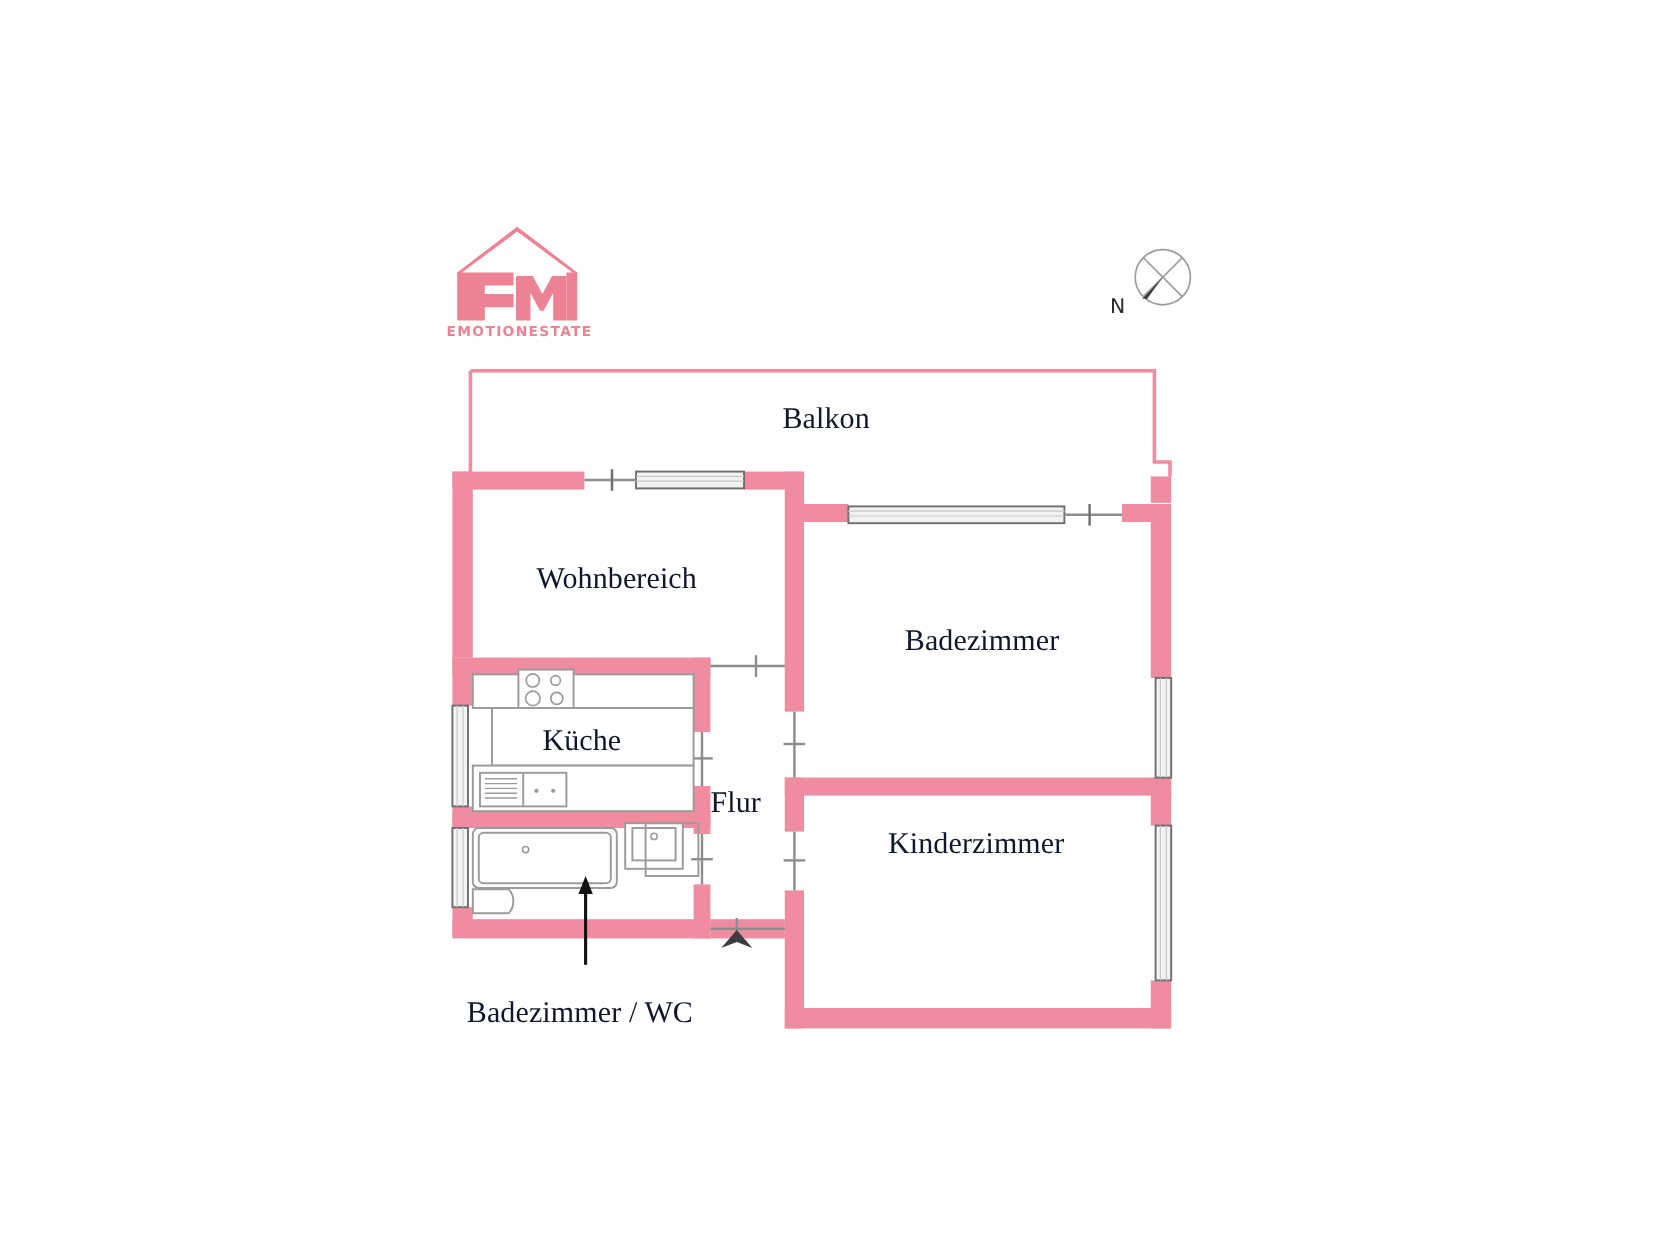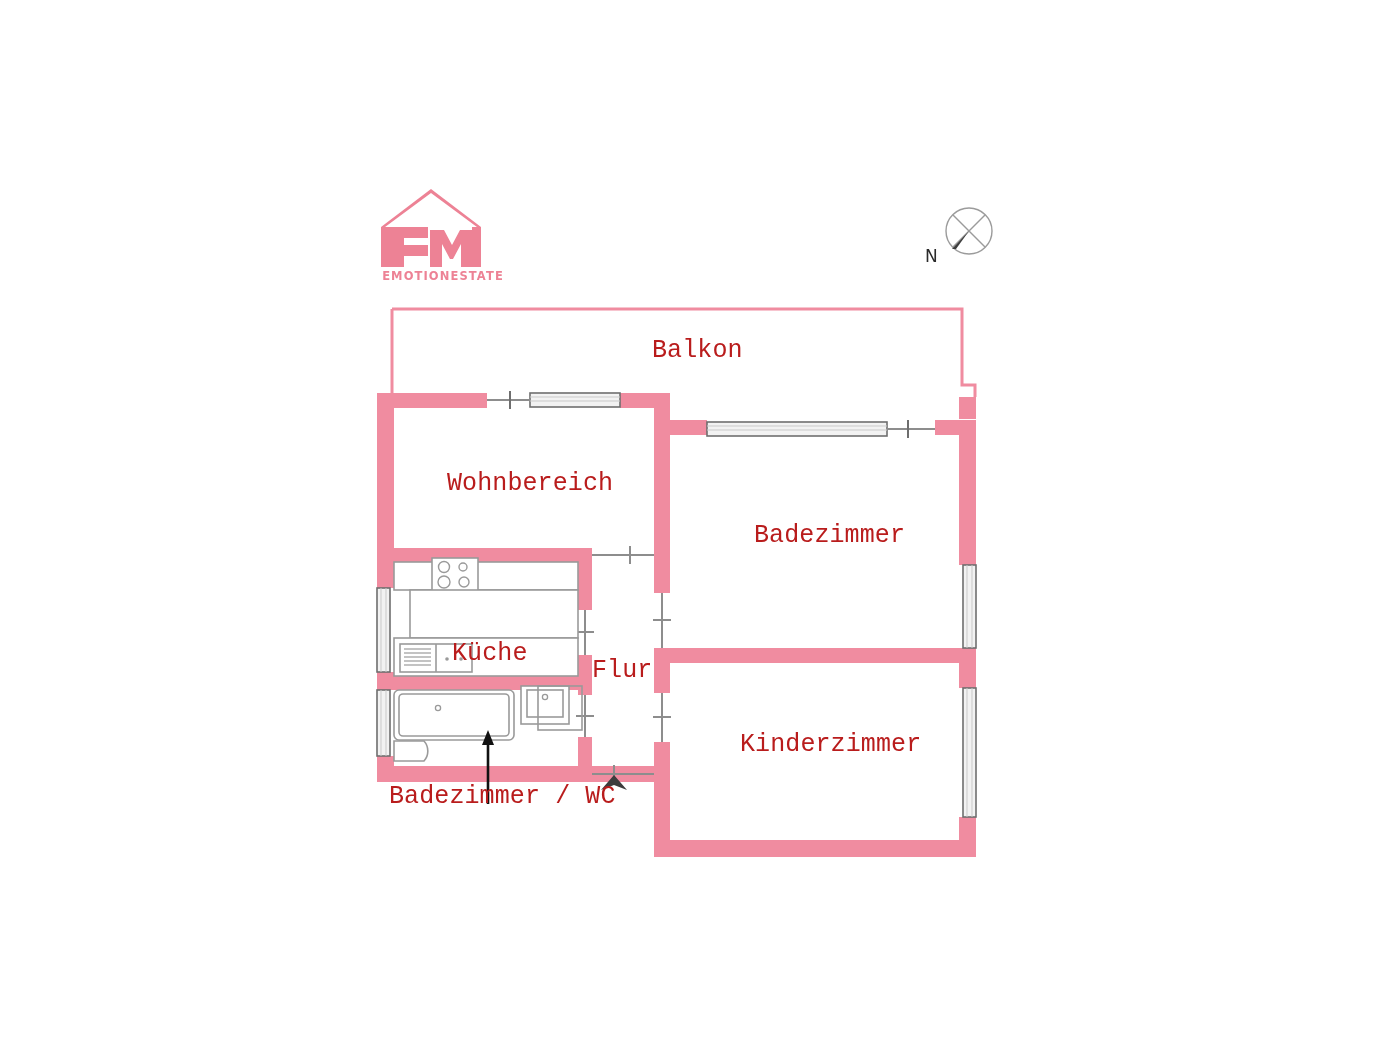--- a/index.html
+++ b/index.html
@@ -25,21 +25,21 @@
   
   #logo {
     left: 368px;
     top: 183px;
     width: 130px;
     height: 105px;
   }
   #logo svg { display: block; }
   #logo-wordmark {
     position: absolute;
-    left: 10px;
+    left: 0;
     top: 86px;
     width: 130px;
     text-align: center;
     font-size: 11.5px;
     font-weight: 700;
     letter-spacing: 1.1px;
     color: #ed8295;
     font-family: "DejaVu Sans", "Liberation Sans", sans-serif;
   }
 
@@ -64,32 +64,32 @@
     left: 0;
     top: 0;
     width: 1400px;
     height: 1050px;
   }
 
   
   .room-label {
     position: absolute;
     font-size: 25px;
-    color: #b91c1c;
+    color: #0f172a;
     white-space: nowrap;
-    font-family: Liberation Mono, monospace;
+    font-family: Liberation Serif, serif;
     letter-spacing: 0.1px;
   }
   #label-balkon       { left: 652px; top: 336px; }
   #label-schlafzimmer { left: 447px; top: 469px; }
   #label-wohnbereich  { left: 754px; top: 521px; }
-  #label-kueche       { left: 452px; top: 604px; margin-top: 35px; }
+  #label-kueche       { left: 452px; top: 604px; }
   #label-flur         { left: 592px; top: 656px; }
-  #label-kinderzimmer { left: 740px; top: 730px; }
-  #label-bad          { left: 389px; top: 782px; }
+  #label-kinderzimmer { left: 740px; top: 690px; }
+  #label-bad          { left: 389px; top: 831px; }
 </style>
 </head>
 <body>
 
 <div id="stage">
 
   <div id="logo" class="abs">
     <svg width="130" height="86" viewBox="0 0 130 86">
 
       <path d="M13 44 L63 6 L113 44 L113 47 L63 10 L13 47 Z" fill="#ed8295"></path>

